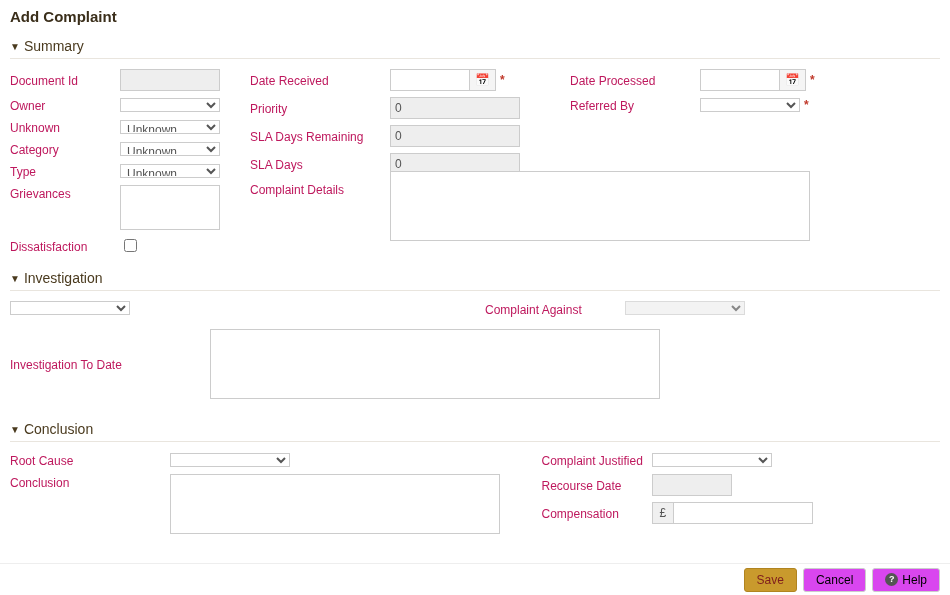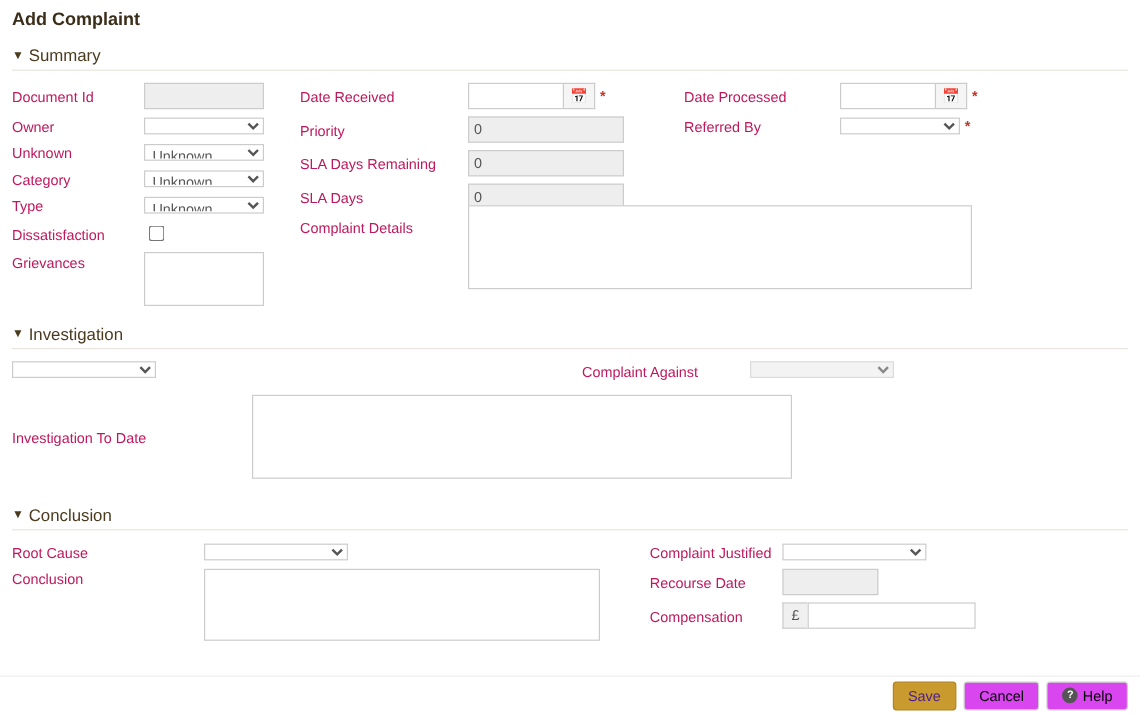--- a/index.html
+++ b/index.html
@@ -135,21 +135,21 @@
     font-size: 12px;
     border-radius: 3px;
     cursor: pointer;
     display: inline-flex;
     align-items: center;
     gap: 4px;
   }
   .btn-primary {
     background: #c99a2d;
     border-color: #b08420;
-    color: #4c1d95;
+    color: #7f1d1d;
   }
   .help-icon {
     display: inline-block;
     width: 13px; height: 13px;
     border-radius: 50%;
     background: #555;
     color: #fff;
     font-size: 9px;
     line-height: 13px;
     text-align: center;
@@ -198,30 +198,30 @@
           <div class="ctrl">
               <select class="w-sel"><option>Unknown</option></select>
             </div>
         </div>
         <div class="row">
           <div class="lbl">Type</div>
           <div class="ctrl">
               <select class="w-sel"><option>Unknown</option></select>
             </div>
         </div>
-        <div class="row">
-          <div class="lbl">Dissatisfaction</div>
-          <div class="ctrl">
-              <input type="checkbox" style="">
-            </div>
-        </div>
         <div class="row" style="align-items:flex-start">
           <div class="lbl">Grievances</div>
           <div class="ctrl">
               <textarea style="width: 100px; height: 45px;"></textarea>
+            </div>
+        </div>
+        <div class="row">
+          <div class="lbl">Dissatisfaction</div>
+          <div class="ctrl">
+              <input type="checkbox" style="">
             </div>
         </div>
       </div>
 
       <div class="col" style="flex:0 0 300px">
         <div class="row">
           <div class="lbl" style="width:140px">Date Received</div>
           <div class="ctrl">
             <div class="date-group">
               <input type="text" class="w-date" value="" style="">

